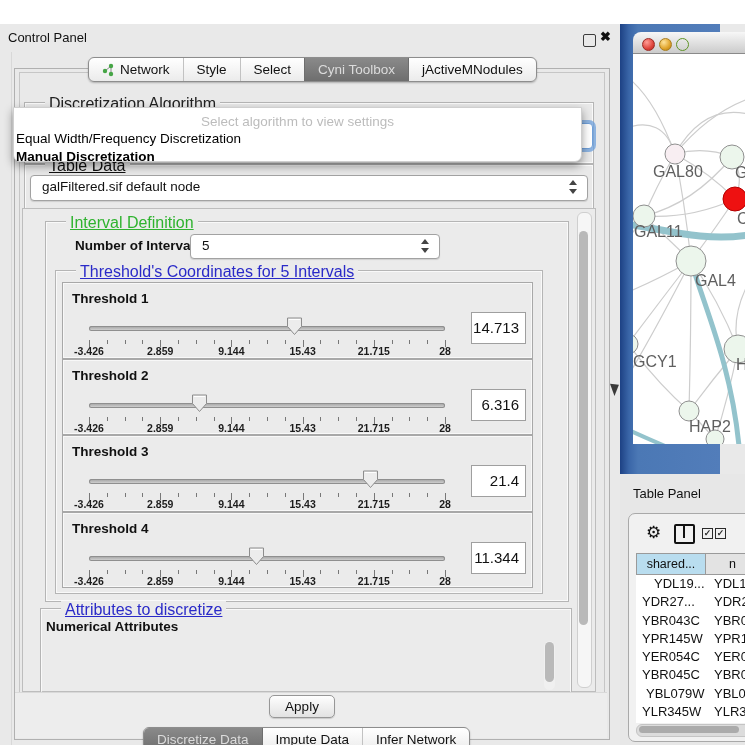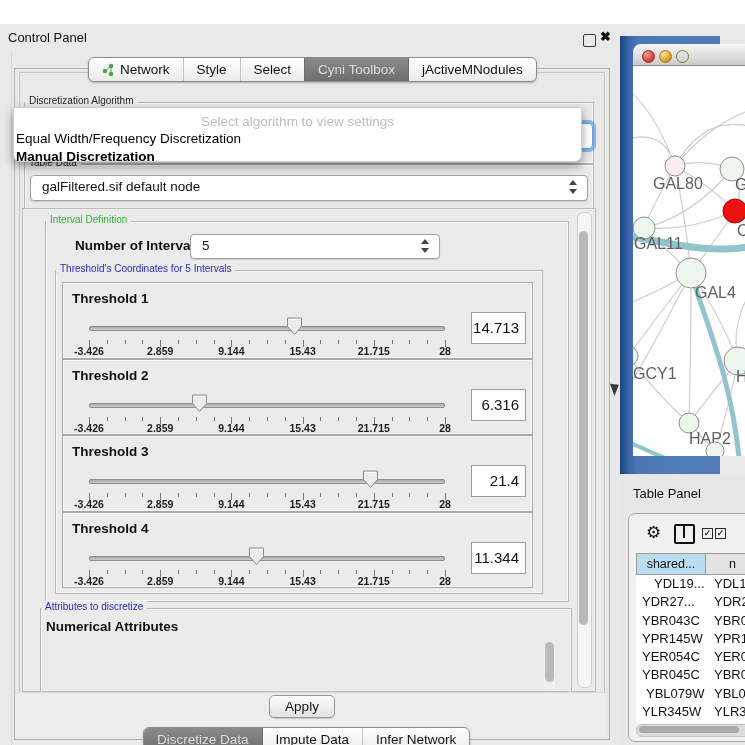--- a/index.html
+++ b/index.html
@@ -1,21 +1,21 @@
 <!DOCTYPE html>
 <html><head>
 <meta charset="utf-8">
 <style>
   html,body{margin:0;padding:0;}
   .stage{position:relative;width:745px;height:745px;background:#e9e9e9;overflow:hidden;
          font-family:"Liberation Sans",sans-serif;color:#111;margin-top:24px;}
   .abs{position:absolute;}
   
   .etched{border:1px solid #b5b5b5;box-shadow:inset 0 0 0 1px rgba(255,255,255,.7);}
-  .gtitle{position:absolute;top:-8px;left:0;padding:0 4px;font-size:10px;background:#e9e9e9;white-space:nowrap;}
+  .gtitle{position:absolute;top:-8px;left:20px;padding:0 4px;font-size:16px;background:#e9e9e9;white-space:nowrap;text-decoration:underline;}
   .gtitle.onlight{background:#ebebeb;}
   .combo{position:absolute;background:#fff;border:1px solid #a2a2a2;border-radius:4px;
          font-size:13.5px;line-height:22px;padding-left:11px;box-shadow:0 1px 1px rgba(0,0,0,.12);}
   .stepper{position:absolute;right:9px;top:4px;width:9px;height:14px;}
   .stepper:before,.stepper:after{content:"";position:absolute;left:0;border-left:4.5px solid transparent;border-right:4.5px solid transparent;}
   .stepper:before{top:0;border-bottom:5px solid #444;}
   .stepper:after{bottom:0;border-top:5px solid #444;}
   
   .seg{position:absolute;display:flex;border:1px solid #8d8d8d;border-radius:6px;overflow:hidden;
        background:linear-gradient(#ffffff,#ebebeb);box-shadow:0 1px 2px rgba(0,0,0,.25);height:23px;}
@@ -37,21 +37,21 @@
   .throw .thumb{position:absolute;top:34px;}
   .throw .vbox{position:absolute;left:408px;top:29px;width:55px;height:32px;background:#fff;border:1px solid #9f9f9f;
          box-sizing:border-box;font-size:15px;text-align:right;line-height:30px;padding-right:6px;}
   
   .vsb{position:absolute;background:#f6f6f6;border:1px solid #cfcfcf;border-radius:6px;}
   .vsb .vth{position:absolute;left:1px;width:9px;border-radius:5px;background:#b9b9b9;}
   
   .list{position:absolute;background:#fff;border:1px solid #9c9c9c;overflow:hidden;}
   .list .li{font-size:13.5px;line-height:15.4px;padding-left:9px;white-space:nowrap;}
   
-  .bluewin{position:absolute;left:620px;top:12px;width:100px;height:450px;
+  .bluewin{position:absolute;left:620px;top:0;width:100px;height:450px;
            background:linear-gradient(90deg,#1d4184 0px,#3a66a8 9px,#4b78b5 18px,#527dba 100%);}
   .nettitle{position:absolute;left:13px;top:8px;width:112px;height:22px;border-radius:8px 0 0 0;
             background:linear-gradient(#f7f7f7,#cbcbcb);border-bottom:1px solid #8a8a8a;box-sizing:border-box;}
   .light{position:absolute;top:6px;width:11px;height:11px;border-radius:50%;}
   .canvas{position:absolute;left:13px;top:30px;width:112px;height:390px;background:#fff;overflow:hidden;}
   
   .tpwin{position:absolute;left:628px;top:489px;width:130px;height:229px;background:#f1f1f1;
          border:1px solid #a9a9a9;border-radius:7px 0 0 7px;box-sizing:border-box;}
   .tph{position:absolute;top:0;height:22px;box-sizing:border-box;border:1px solid #9a9a9a;
        font-size:12.5px;line-height:20px;text-align:center;overflow:hidden;}

